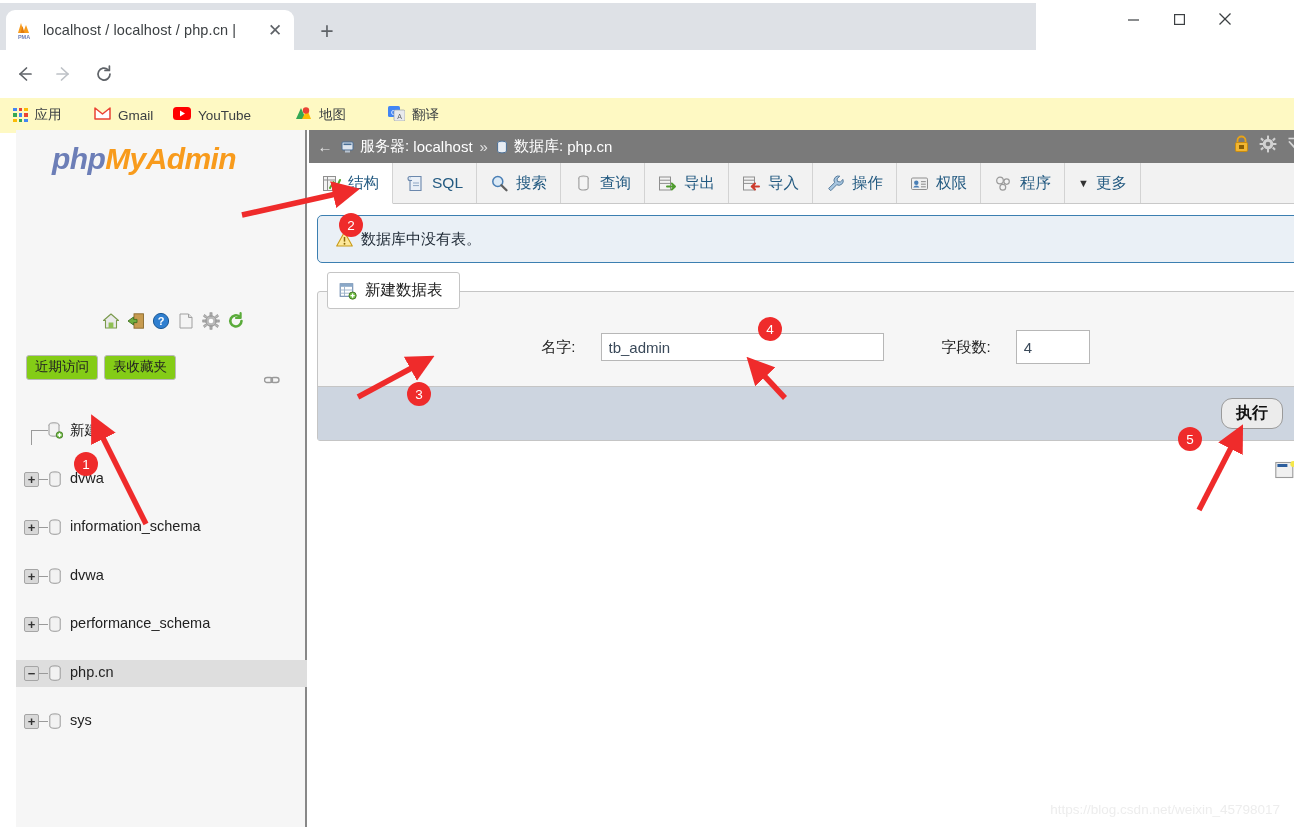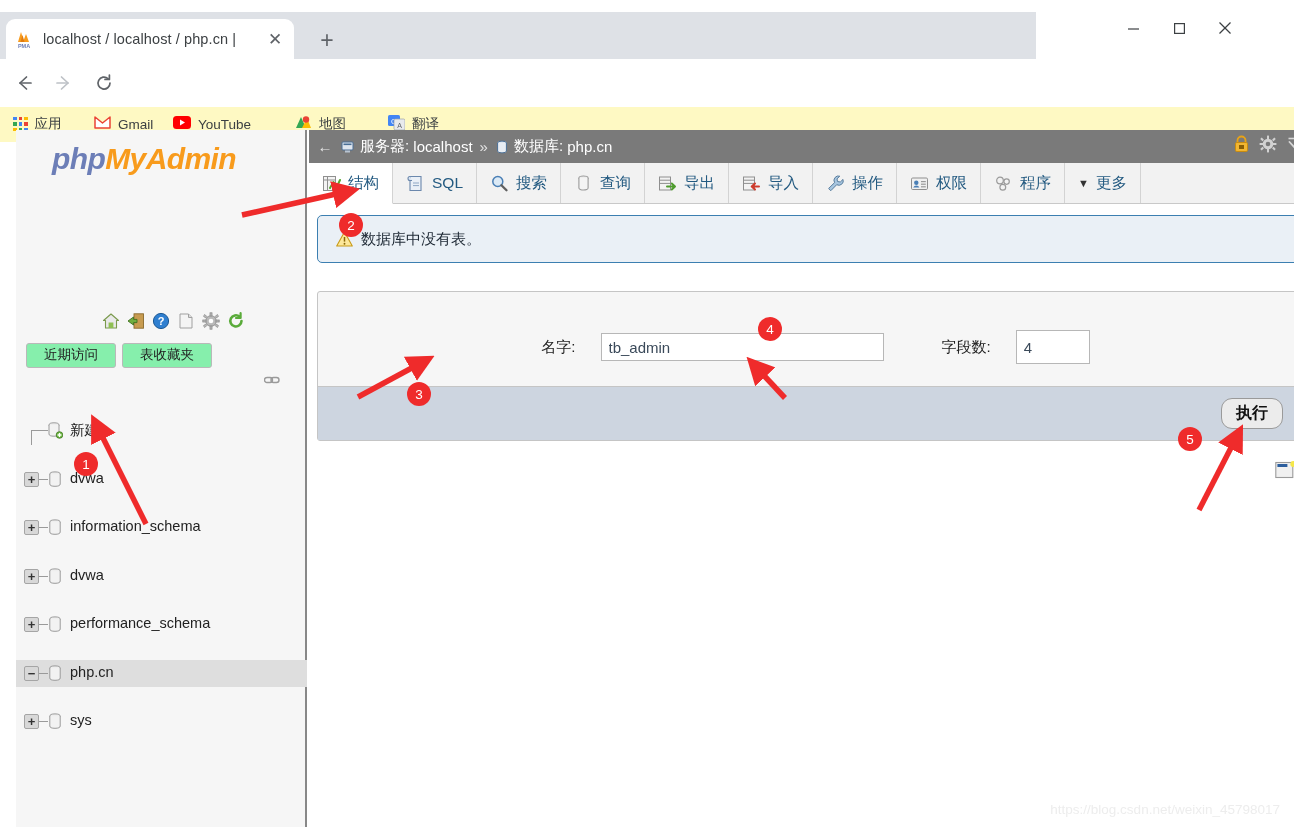--- a/index.html
+++ b/index.html
@@ -6,21 +6,21 @@
   html, body { margin:0; padding:0; }
   body {
     width:1294px; height:827px;
     font-family:"Liberation Sans", sans-serif;
     background:#ffffff;
     overflow:hidden;
     position:relative;
   }
 
   
-  #browser-chrome { position:absolute; left:0; top:12px; width:1036px; height:130px; background:#dee1e6; }
+  #browser-chrome { position:absolute; left:0; top:3px; width:1036px; height:130px; background:#dee1e6; }
 
   #tabstrip { position:absolute; left:0; top:0; width:1294px; height:47px; }
   .tab {
     position:absolute; left:6px; top:7px; width:288px; height:40px;
     background:#ffffff; border-radius:9px 9px 0 0;
     display:flex; align-items:center; padding:0 8px;
   }
   .tab-favicon {
     width:20px; height:20px; margin-right:9px; flex:0 0 auto;
     display:flex; align-items:flex-end; justify-content:center;
@@ -96,22 +96,22 @@
     background:#f6f6f6; border-right:2px solid #888;
   }
   #pma-logo { position:absolute; left:36px; top:12px; font-size:30px; font-style:italic;
      font-weight:bold; letter-spacing:-0.6px; }
   #pma-logo .p1 { color:#6c7eb7; }
   #pma-logo .p2 { color:#f89b1c; }
   #navicons { position:absolute; left:86px; top:182px; display:flex; gap:7px; align-items:center; }
   .navic { width:18px; height:18px; display:block; }
   #quicklinks { position:absolute; left:10px; top:213px; display:flex; gap:6px; }
   .qlink {
-    border:1px solid #b9b9b9; border-radius:3px; background:#86efac;
-    font-size:13.5px; color:#222; padding:2px 17px 3px; line-height:1.35;
+    border:1px solid #b9b9b9; border-radius:3px; background:#84cc16;
+    font-size:13.5px; color:#222; padding:2px 8px 3px; line-height:1.35;margin-top:12px;
   }
   #linkicon { position:absolute; left:248px; top:242px; width:16px; height:12px; }
 
   #dbtree { position:absolute; left:0; top:266px; width:291px; }
   .treerow { position:relative; height:27.5px; display:flex; align-items:center; font-size:14.5px; color:#222;margin-top:21px; }
   .treerow.sel { background:#dedede; }
   .tw-exp { position:absolute; left:8px; top:6px; width:15px; height:15px;
     background:#d8d8d8; border:1px solid #a5a5a5; border-radius:2px;
     display:flex; align-items:center; justify-content:center;
     font-size:13px; color:#333; line-height:1; font-weight:bold; }
@@ -679,20 +679,34 @@
           <svg width="17" height="16" viewBox="0 0 17 16">
               <path d="M8.5 1 L16.3 15 L0.7 15 Z" fill="#fde89a" stroke="#c89a17" stroke-width="1.1" stroke-linejoin="round"></path>
               <line x1="8.5" y1="6" x2="8.5" y2="10.6" stroke="#8a6606" stroke-width="1.5"></line>
               <circle cx="8.5" cy="12.7" r="0.95" fill="#8a6606"></circle>
             </svg>
         </span>
         <span>数据库中没有表。</span>
       </div>
 
       <div id="createform">
+        <div id="legendbox">
+          <span class="li">
+            <svg width="18" height="18" viewBox="0 0 18 18">
+                <rect x="1.2" y="1.8" width="12.5" height="12.5" fill="#ffffff" stroke="#6b88ad" stroke-width="1.1"></rect>
+                <rect x="1.2" y="1.8" width="12.5" height="3" fill="#8aa8c8"></rect>
+                <line x1="1.2" y1="8" x2="13.7" y2="8" stroke="#9ab0c8" stroke-width="0.9"></line>
+                <line x1="1.2" y1="11.2" x2="13.7" y2="11.2" stroke="#9ab0c8" stroke-width="0.9"></line>
+                <line x1="5.5" y1="4.8" x2="5.5" y2="14.3" stroke="#9ab0c8" stroke-width="0.9"></line>
+                <circle cx="13.6" cy="13.6" r="3.6" fill="#6fbe44" stroke="#3f7020" stroke-width="0.9"></circle>
+                <path d="M13.6 11.5 L13.6 15.7 M11.5 13.6 L15.7 13.6" stroke="#ffffff" stroke-width="1.4"></path>
+              </svg>
+          </span>
+          <span>新建数据表</span>
+        </div>
 
         <div id="formrow">
           <label>名字:</label>
           <input id="tablename-input" type="text" value="tb_admin" style="">
           <label id="numfields-label">字段数:</label>
           <input id="numfields-input" type="text" value="4" style="">
         </div>
 
         <div id="formfooter">
           <button id="go-button">执行</button>

